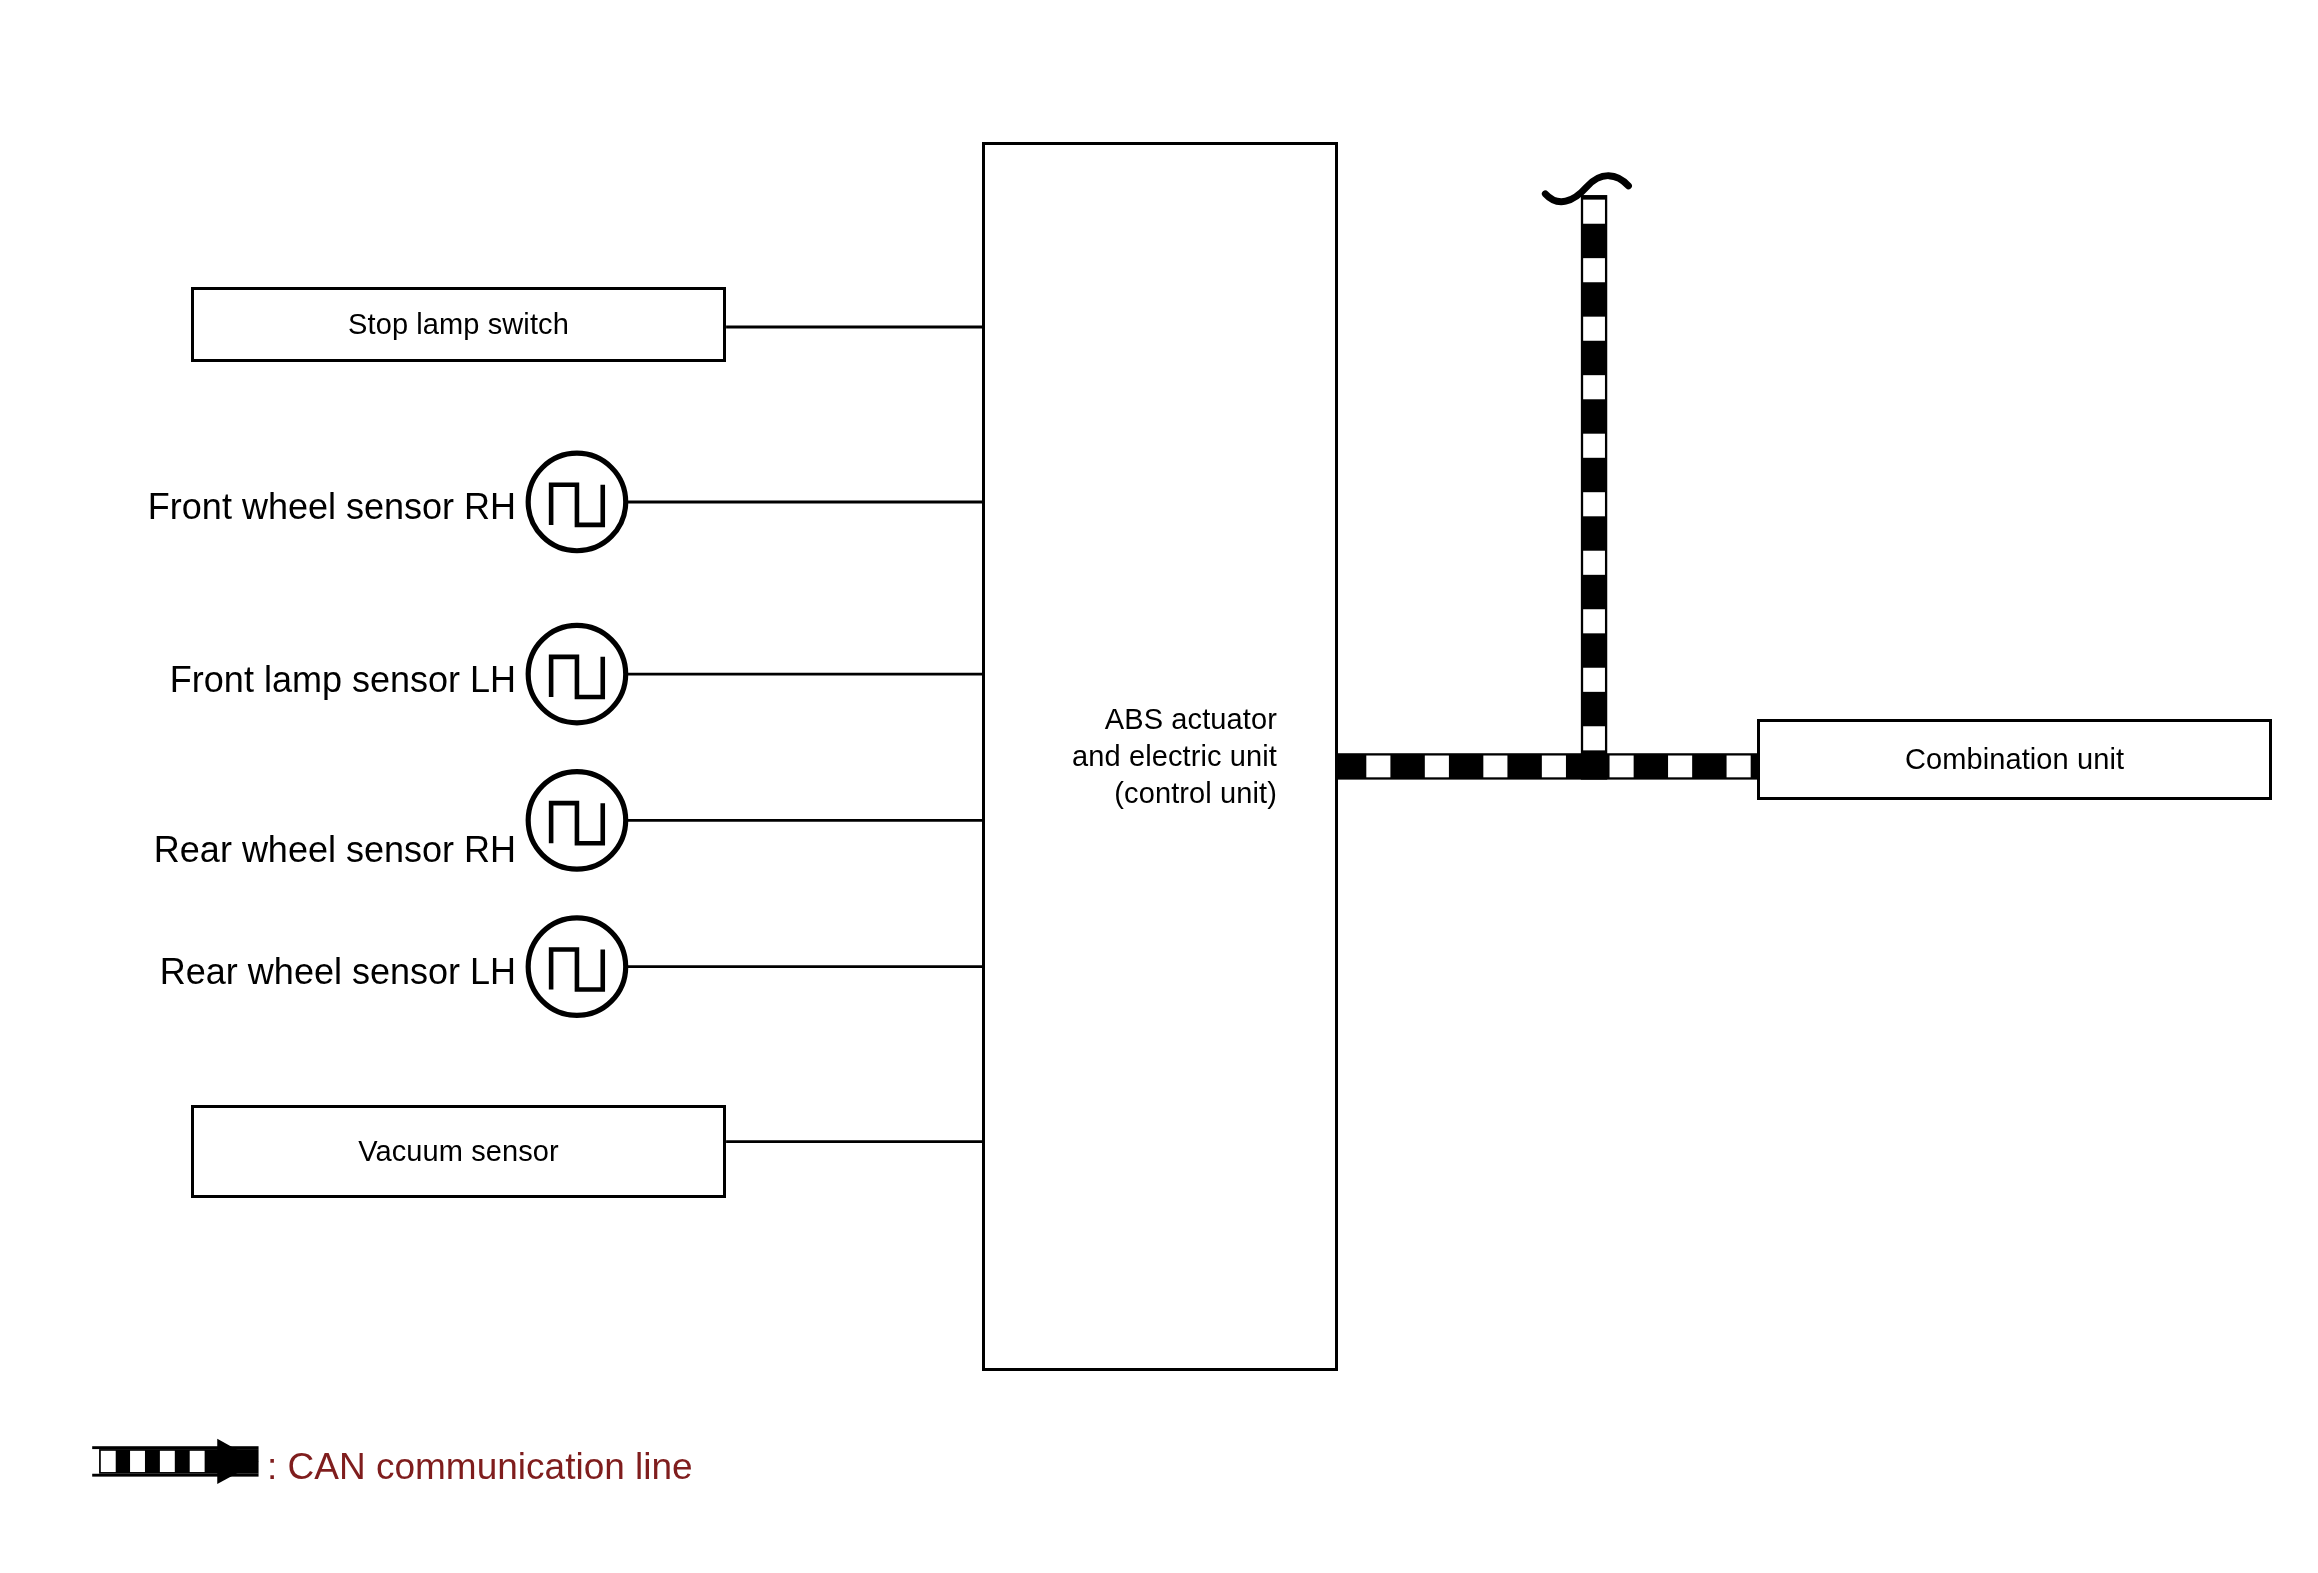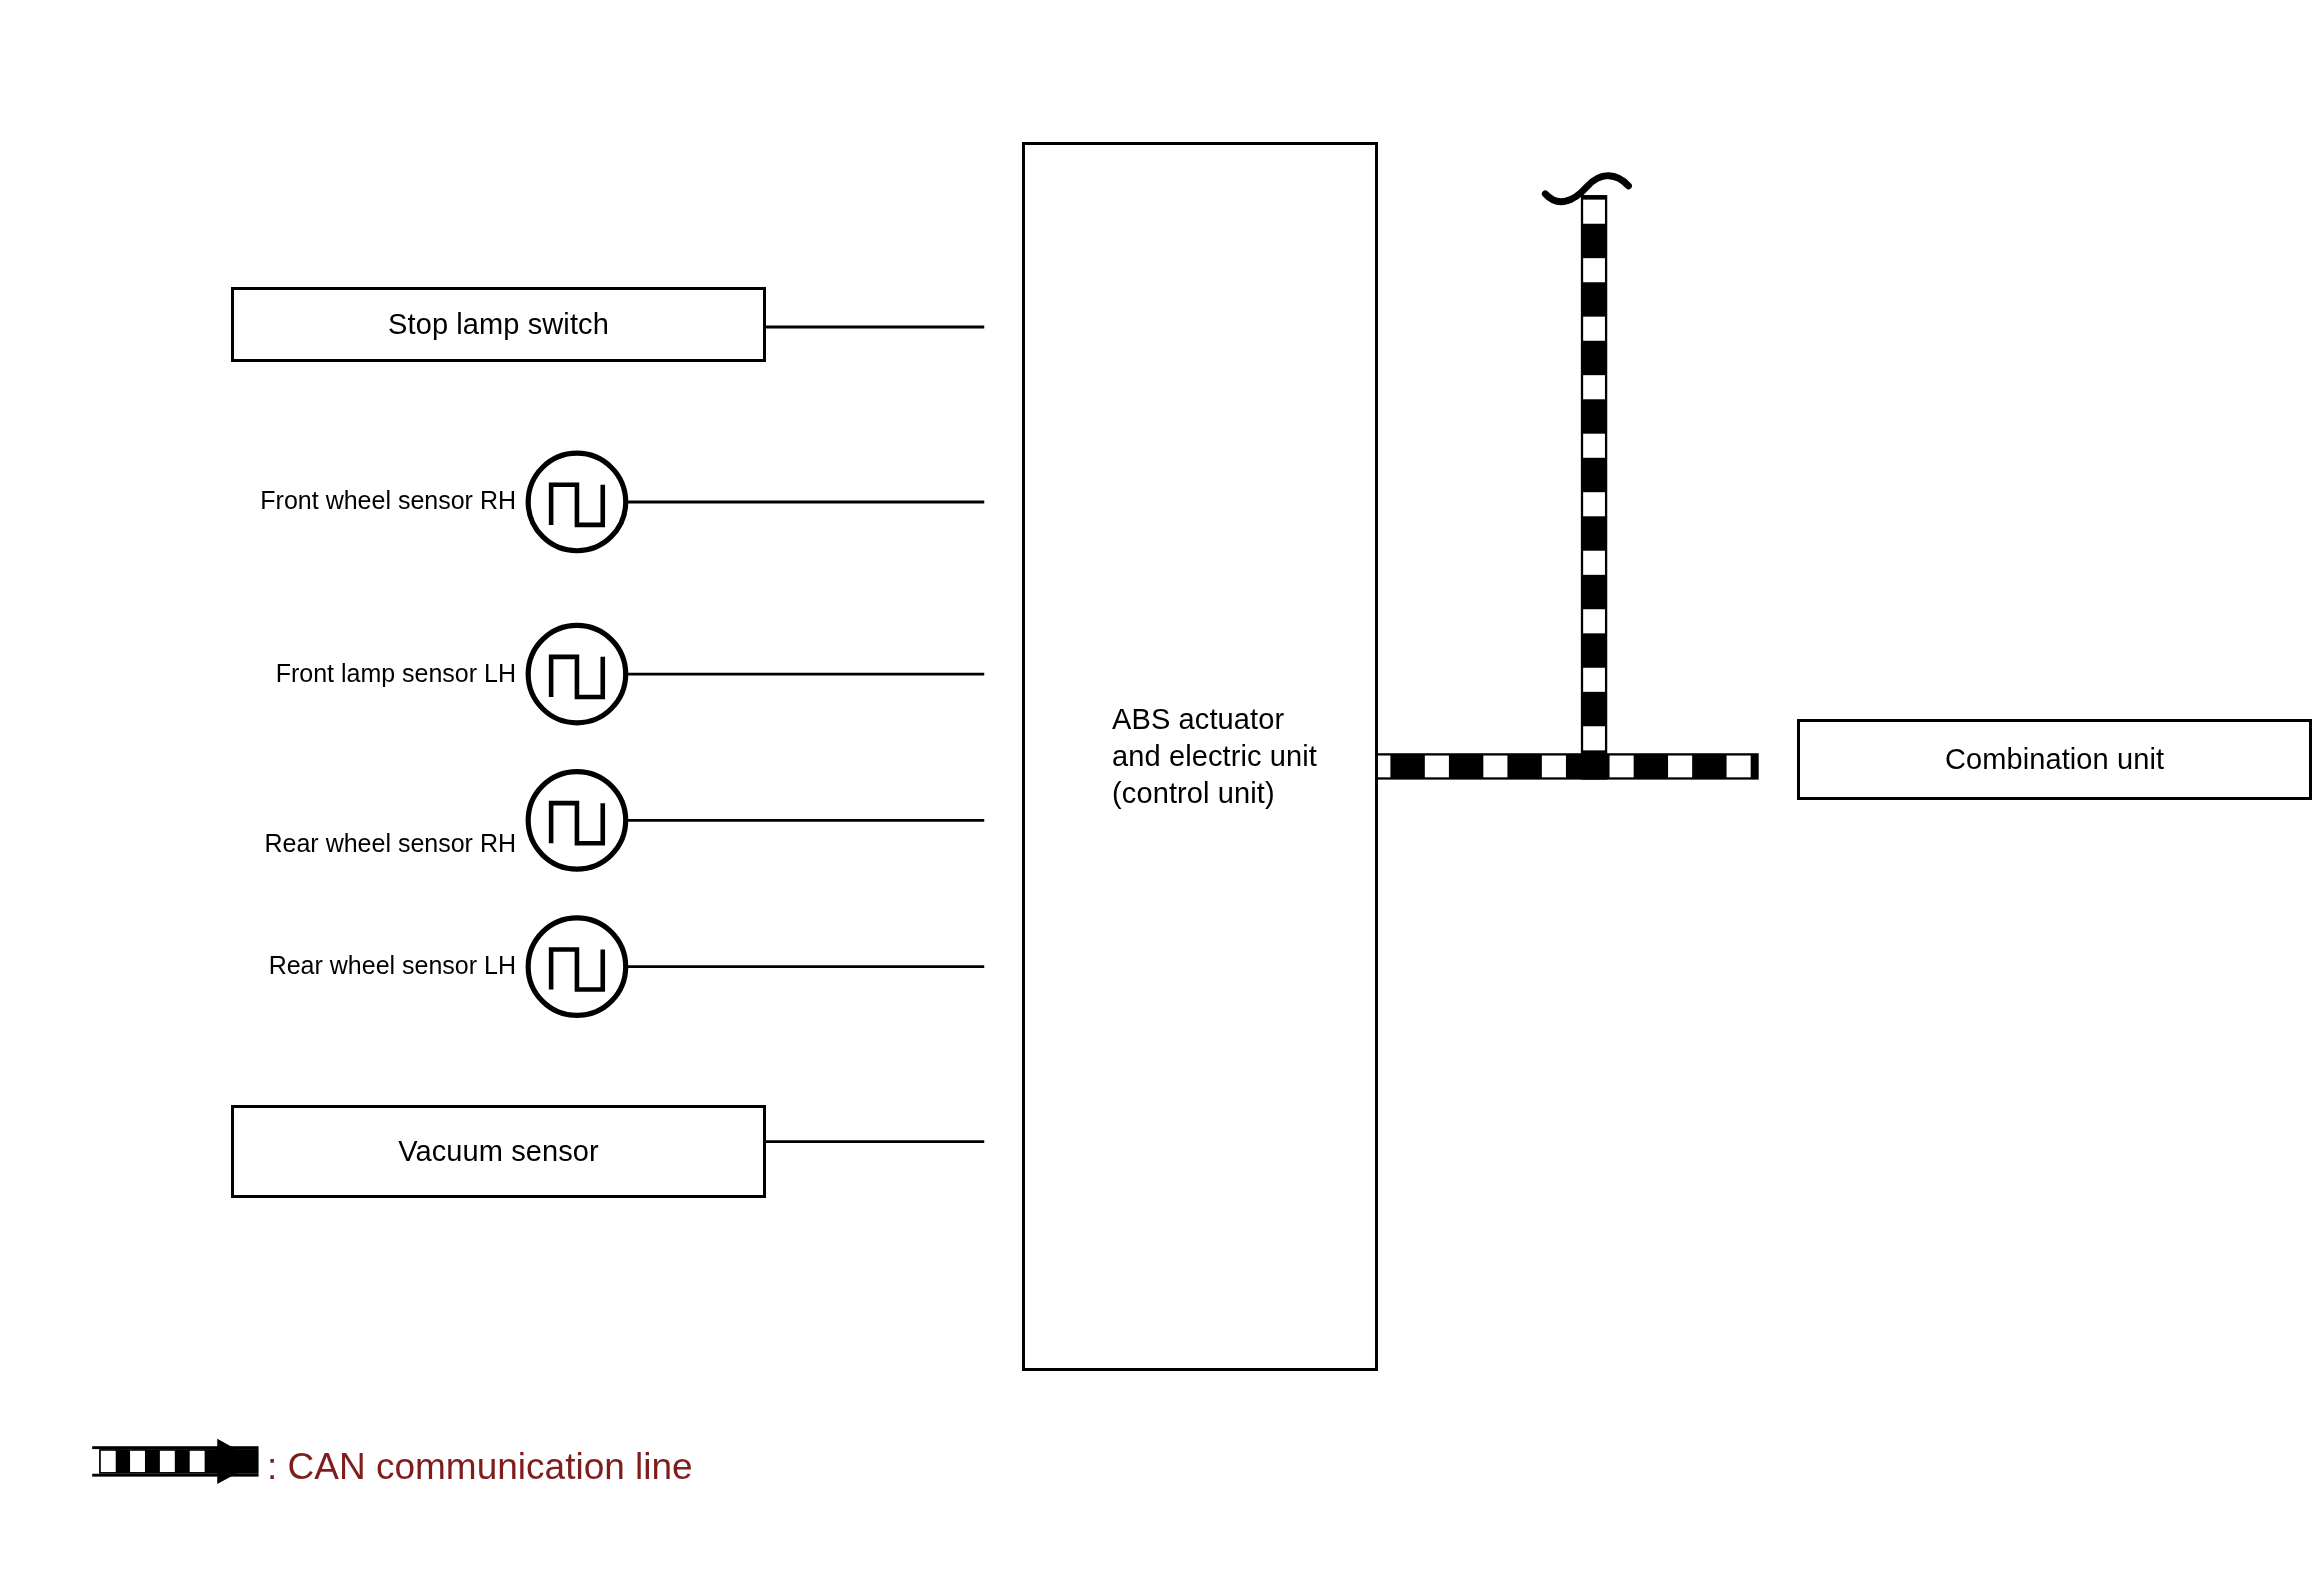--- a/index.html
+++ b/index.html
@@ -27,33 +27,32 @@
     height: 1573px;
   }
   .node-box {
     position: absolute;
     box-sizing: border-box;
     border: 3.4px solid #000000;
     background: #ffffff;
     display: flex;
     align-items: center;
     justify-content: center;
-    text-align: left;
-    margin-left: 40px;
+    text-align: right;
   }
   .node-label {
     font-size: 29px;
     line-height: 1.28;
     letter-spacing: 0.1px;
     color: #000000;
     white-space: pre-line;
   }
   .side-label {
     position: absolute;
-    font-size: 25px;
+    font-size: 36px;
     line-height: 1.2;
     color: #000000;
     text-align: right;
     white-space: nowrap;
   }
   .legend-text {
     position: absolute;
     font-size: 37px;
     line-height: 1.2;
     color: #7f1d1d;

